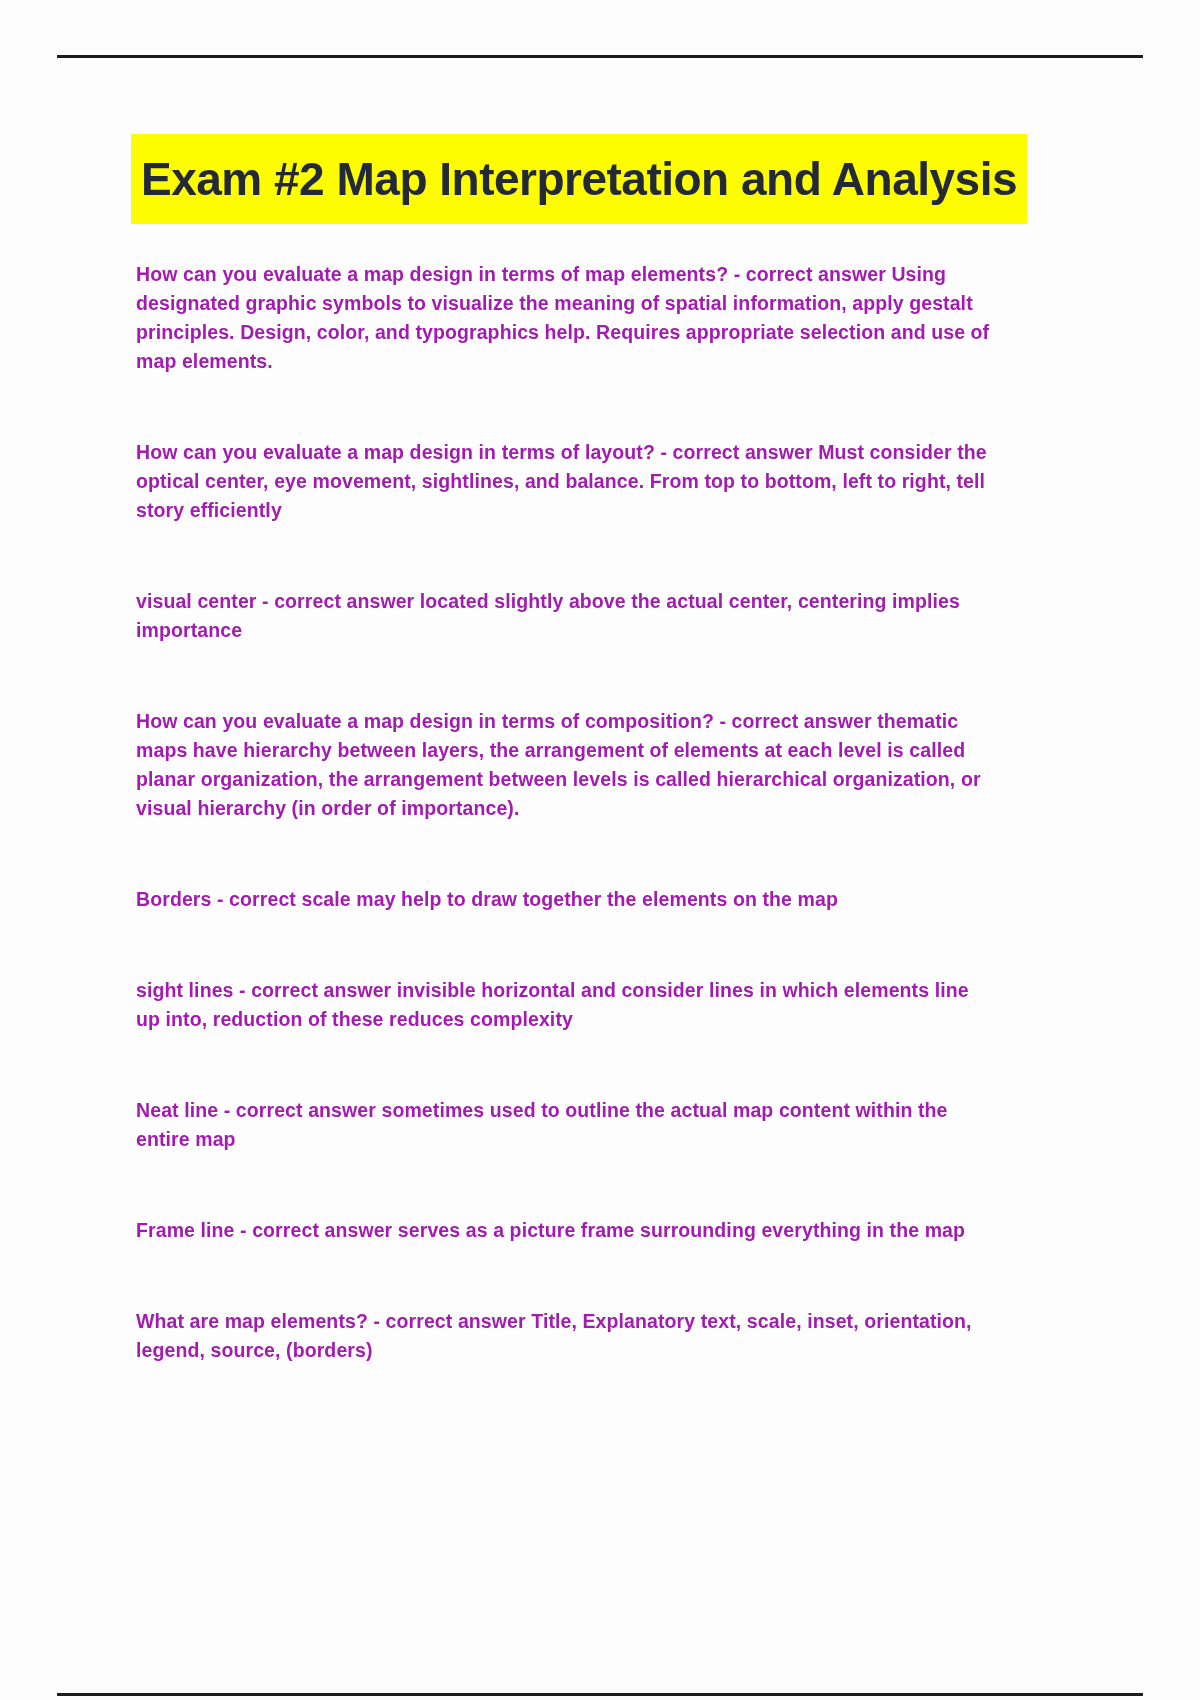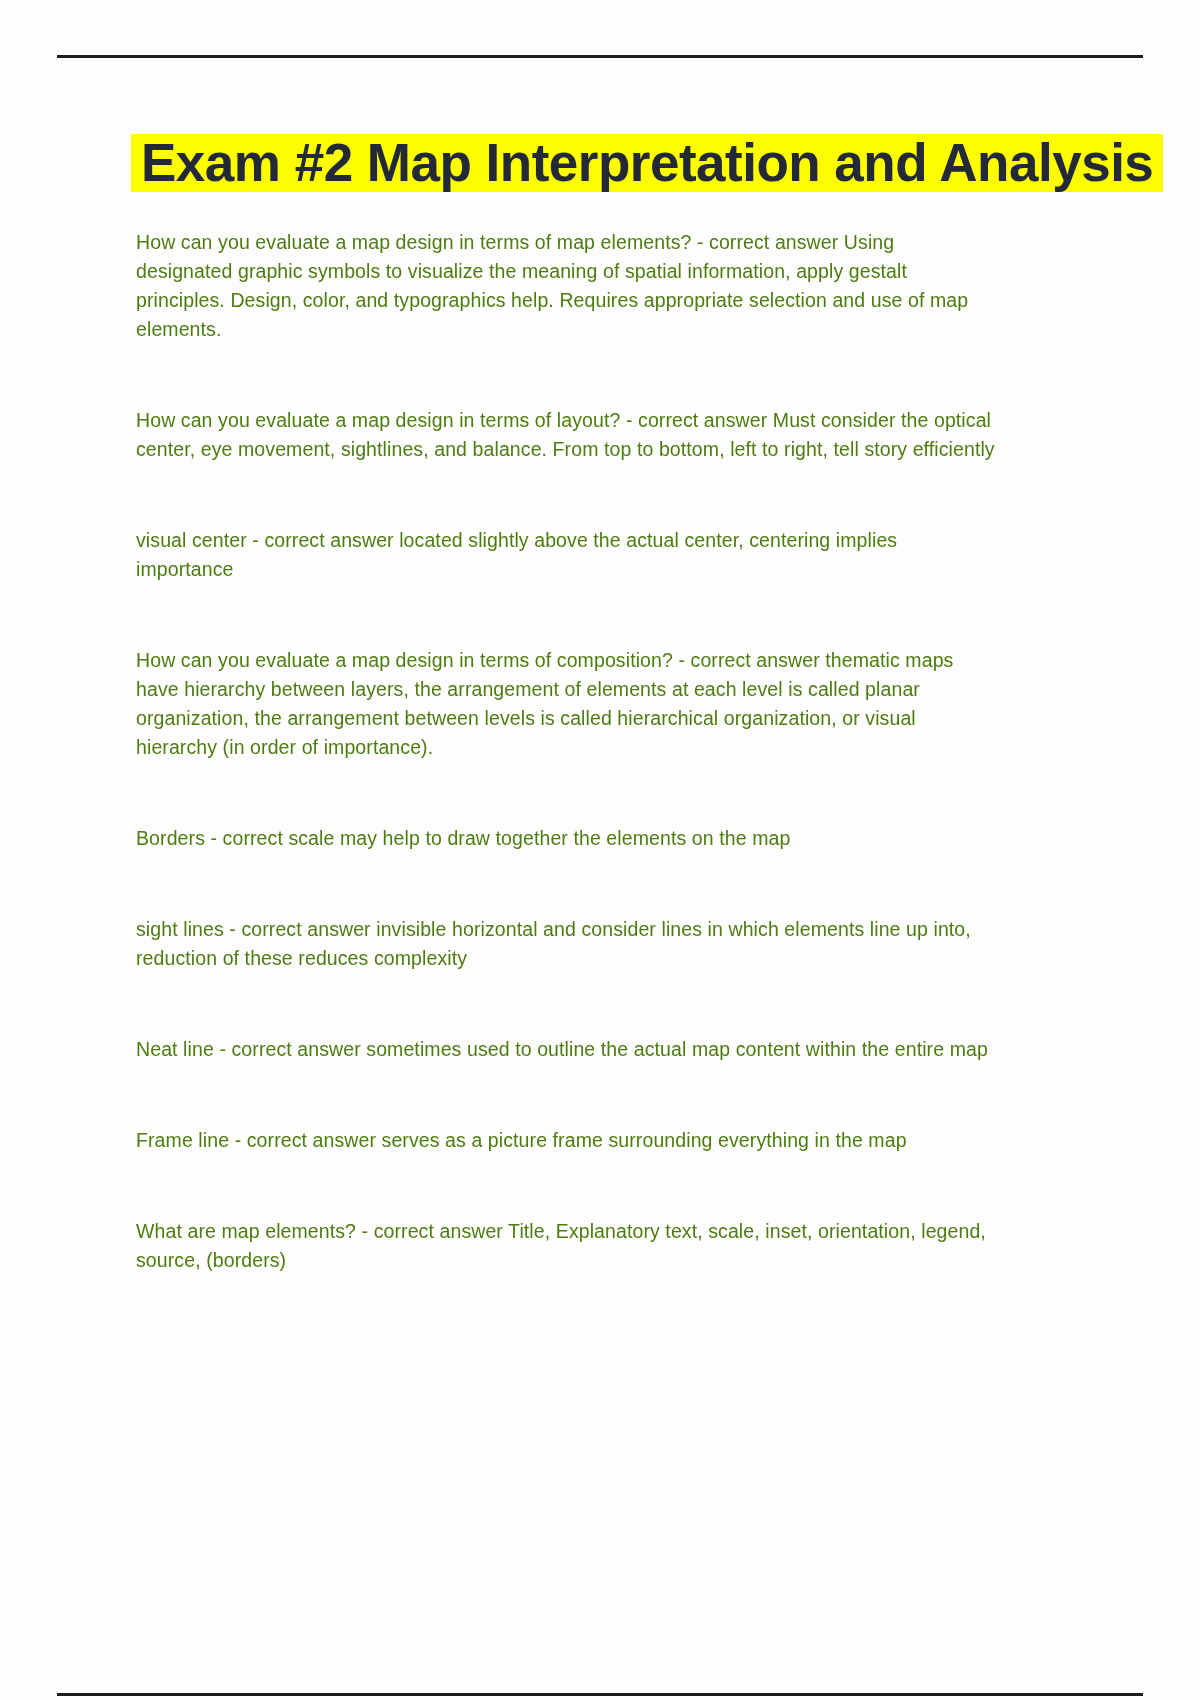--- a/index.html
+++ b/index.html
@@ -28,33 +28,33 @@
     position: absolute;
     top: 0;
     left: 136px;
     width: 860px;
   }
   h1.doc-title {
     margin: 134px 0 0 -5px;
     display: inline-block;
     background: #fdfd00;
     color: #232936;
-    font-size: 53px;
+    font-size: 46px;
     line-height: 58px;
     font-weight: bold;
-    padding: 0 10px;
+    padding: 16px 10px;
     letter-spacing: -0.5px;
     white-space: nowrap;
   }
   p.qa {
     margin: 0 0 62px 0;
-    color: #4d7c0f;
+    color: #a21caf;
     font-size: 19.5px;
     line-height: 29px;
-    font-weight: normal;
+    font-weight: bold;
     letter-spacing: 0.1px;
   }
   p.qa.first {
     margin-top: 36px;
   }
 </style>
 </head>
 <body>
 
 <div class="page">

